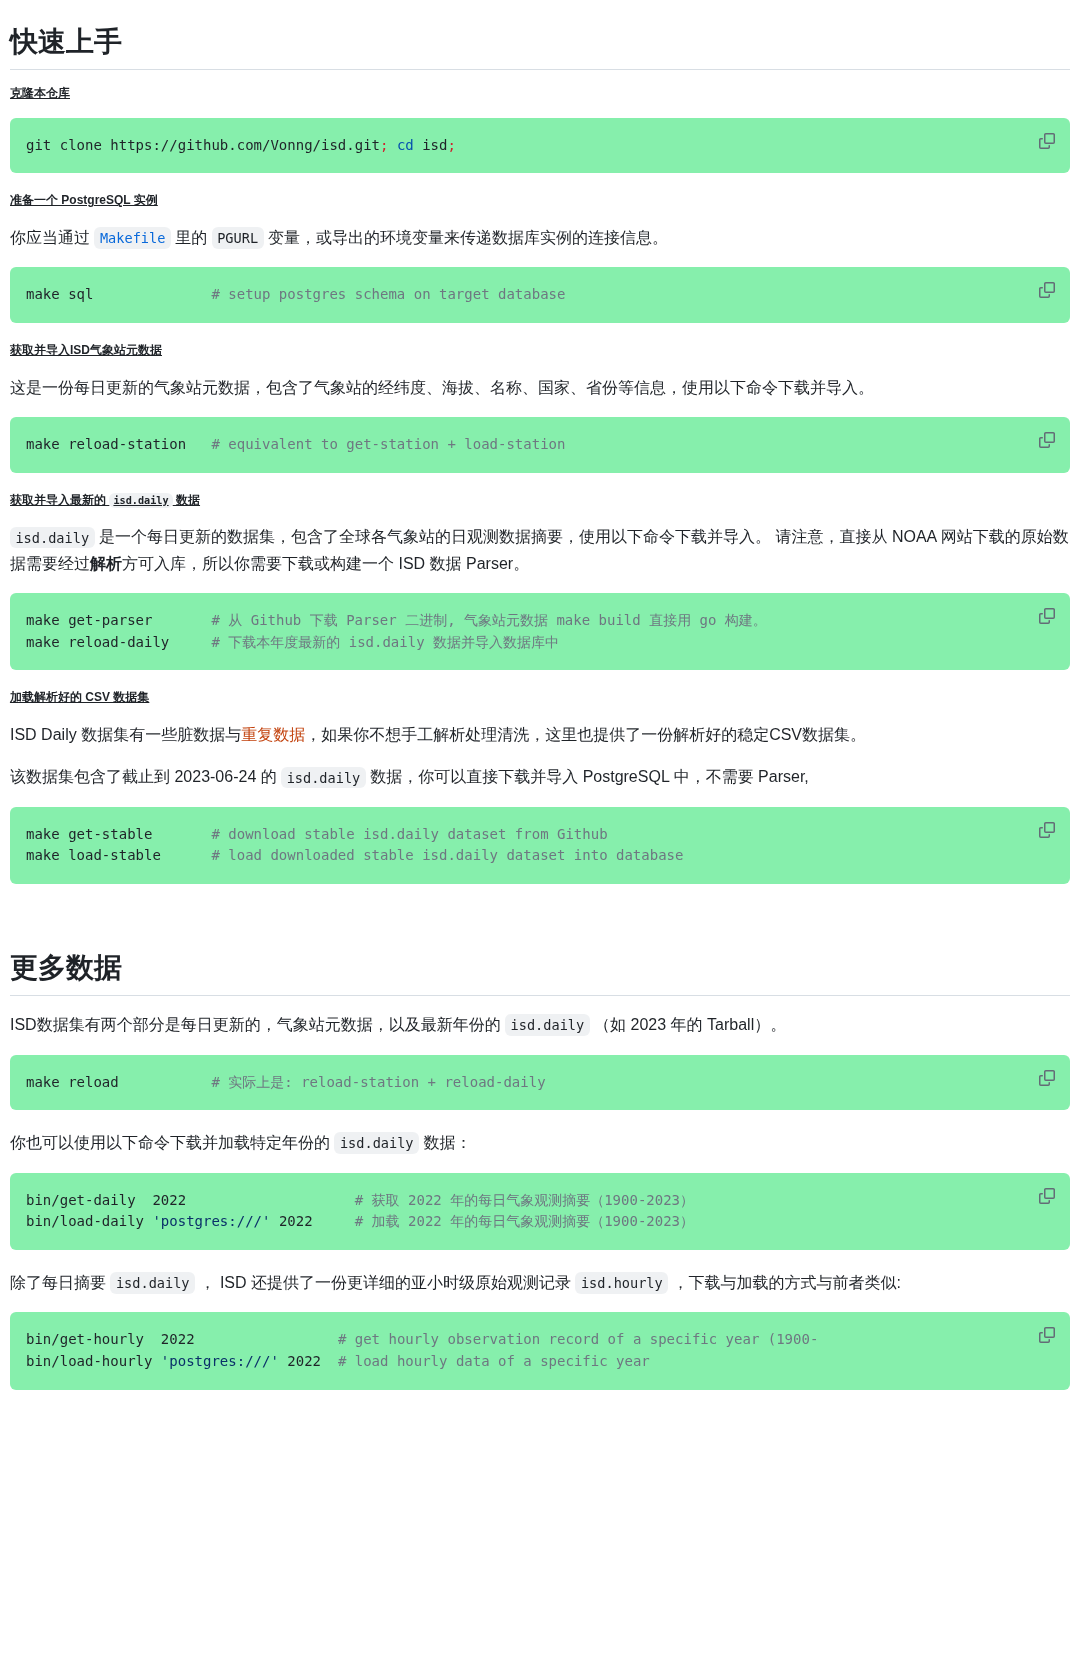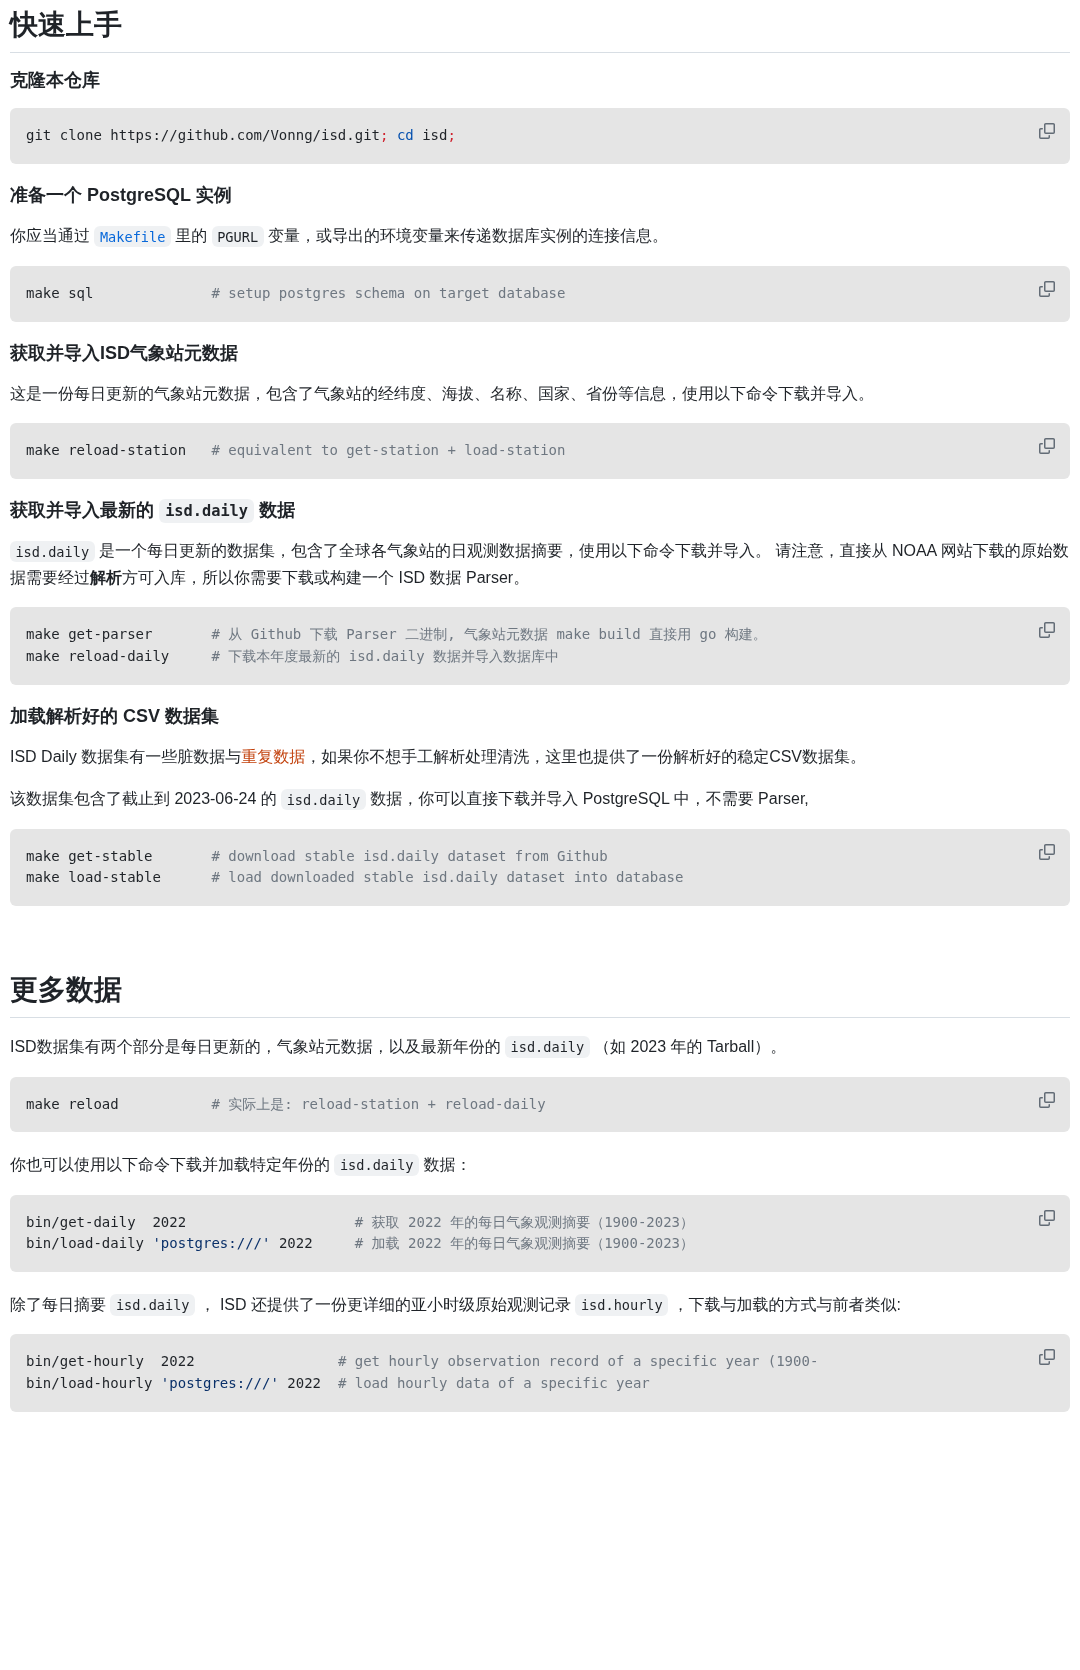--- a/index.html
+++ b/index.html
@@ -4,57 +4,58 @@
 <style>
   * { box-sizing: border-box; }
   html, body { margin: 0; padding: 0; background: #ffffff; }
   body {
     width: 1080px;
     color: #1f2328;
     font-family: "Liberation Sans", "DejaVu Sans", sans-serif;
     font-size: 16px;
     line-height: 1.65;
   }
-  .container { padding: 7px 10px 0 10px; }
+  .container { padding: 24px 10px 0 10px; }
 
   .md-h2 {
     font-size: 28px;
     font-weight: 700;
     line-height: 1.25;
     margin: 0 0 16px 0;
     padding-bottom: 10px;
     border-bottom: 1px solid #d8dee4;
   }
   .md-h2.second { margin-top: 66px; }
 
   .md-h4 {
-    font-size: 18px;
+    font-size: 12px;
     font-weight: 700;
     margin: 12px 0 16px 0;
     line-height: 1.3;
+    text-decoration: underline;
   }
 
   p { margin: 0 0 16px 0; }
 
   .inline-code {
     font-family: "DejaVu Sans Mono", "Liberation Mono", monospace;
     font-size: 85%;
     background: rgba(175,184,193,0.2);
     padding: 0.2em 0.4em;
     border-radius: 6px;
     white-space: nowrap;
   }
   .md-h4 .inline-code { font-size: 85%; font-weight: 600; }
   a.md-link { color: #c2410c; text-decoration: none; cursor: pointer; }
   a.code-link { color: #0969da; }
   b.strong { font-weight: 700; }
 
   pre.code-block {
     position: relative;
-    background: #e5e5e5;
+    background: #86efac;
     border-radius: 6px;
     margin: 0 0 20px 0;
     padding: 17px 16px;
     font-family: "DejaVu Sans Mono", "Liberation Mono", monospace;
     font-size: 14px;
     line-height: 1.55;
     white-space: pre;
     overflow: hidden;
     color: #1f2328;
   }

